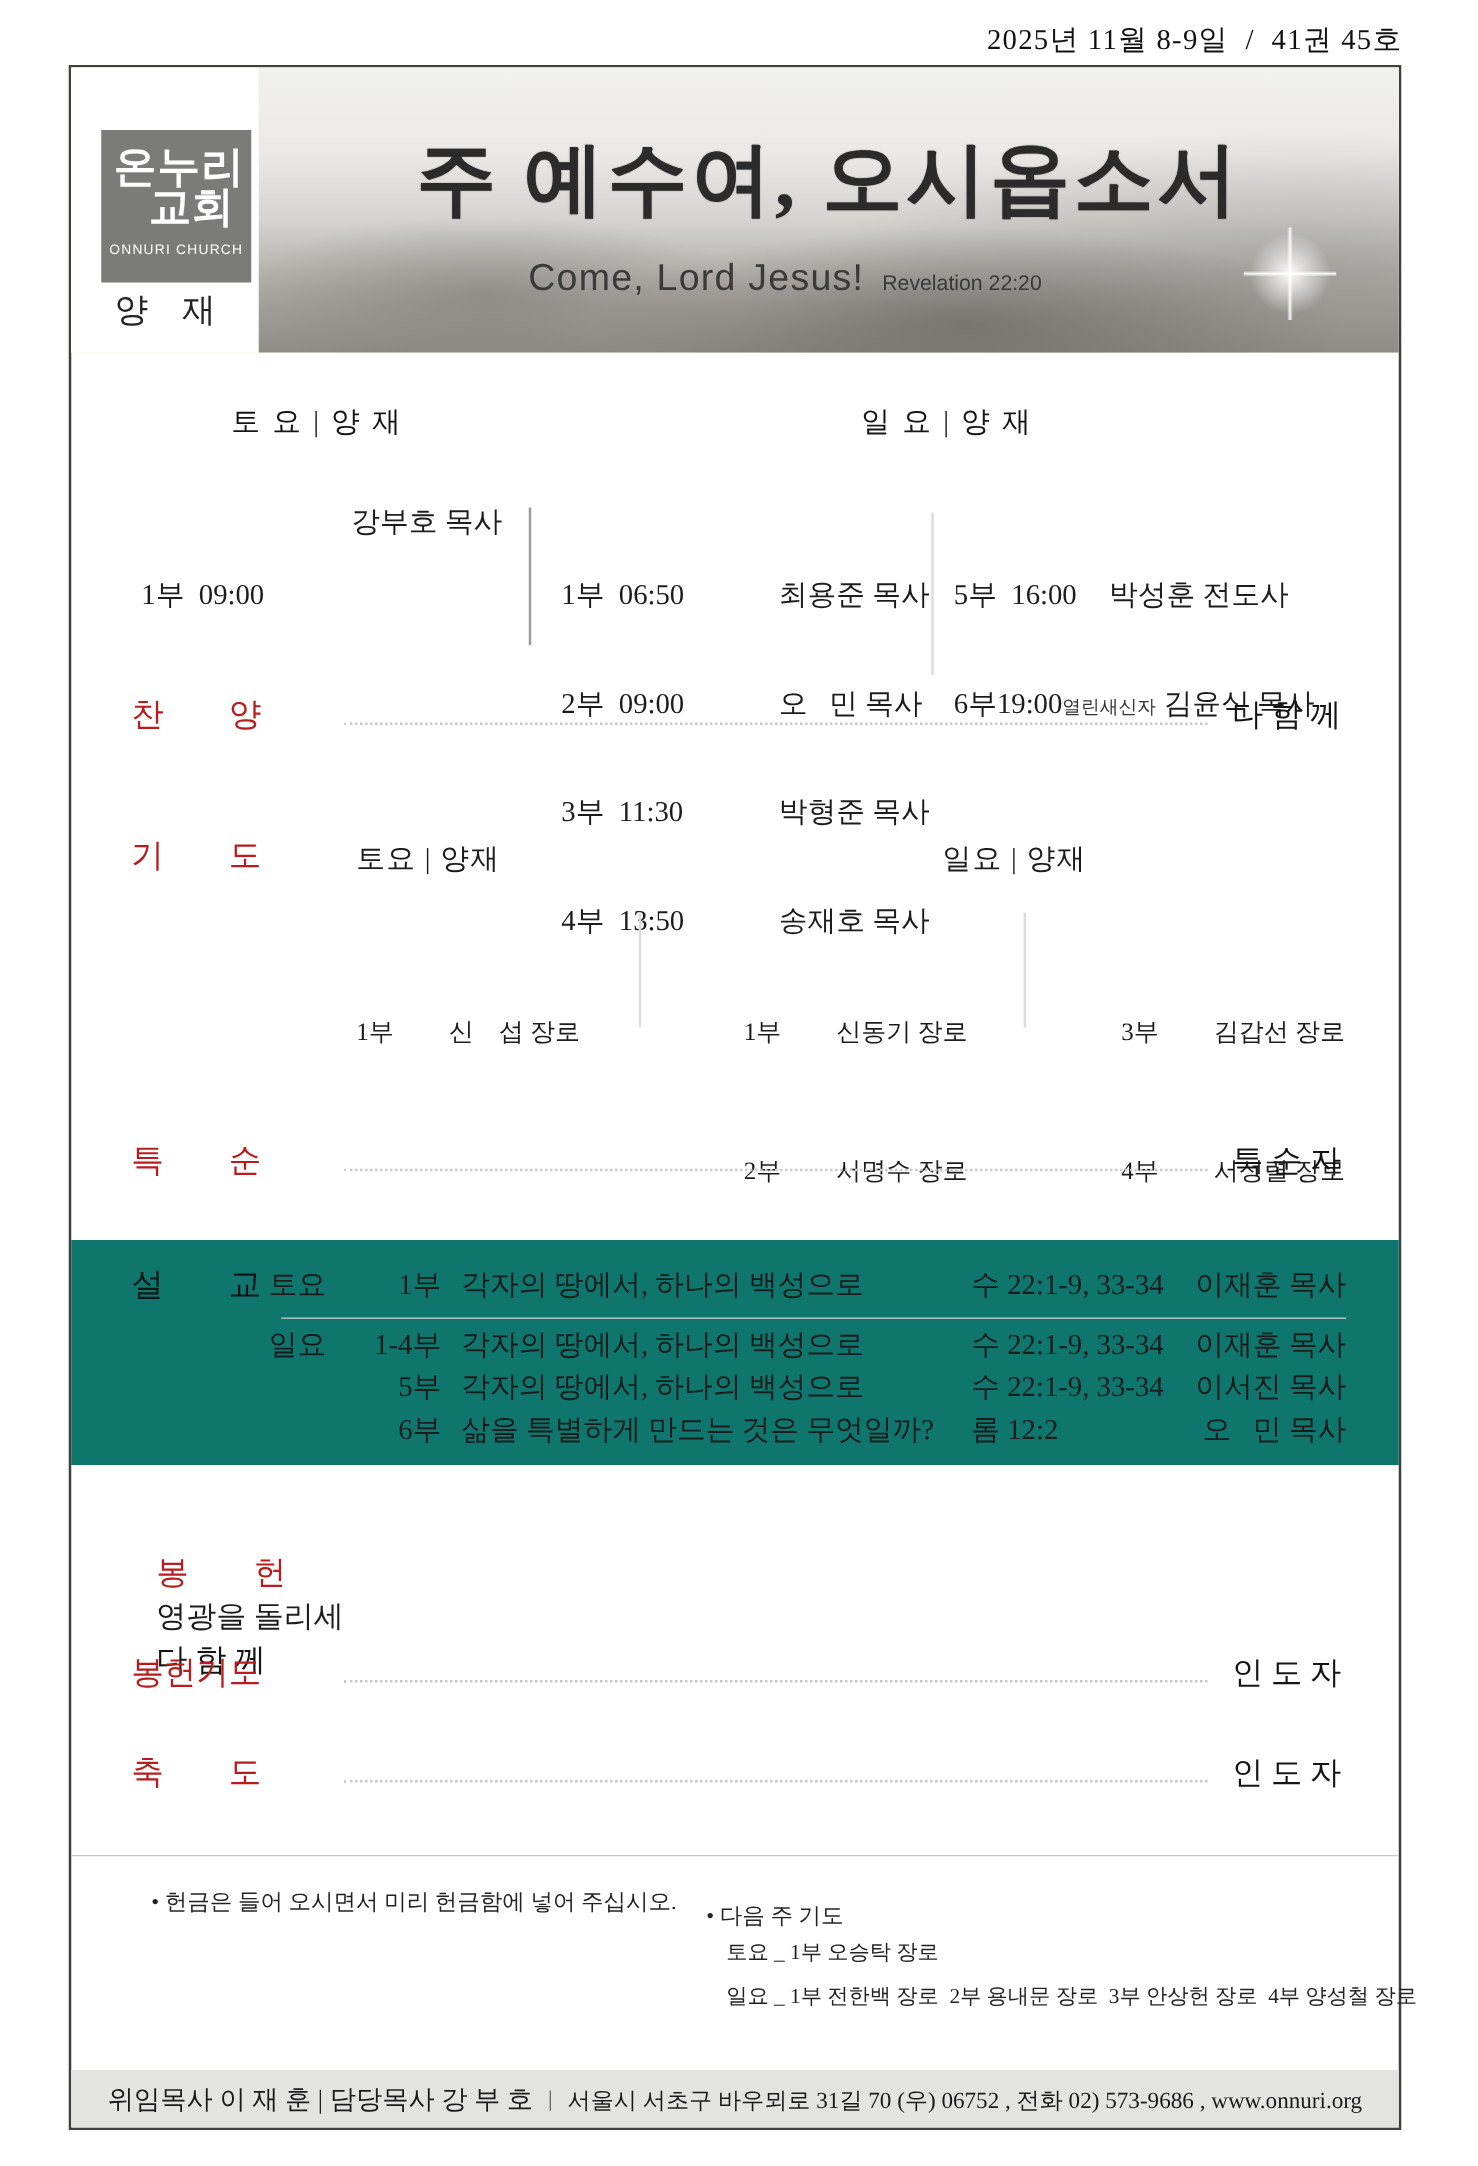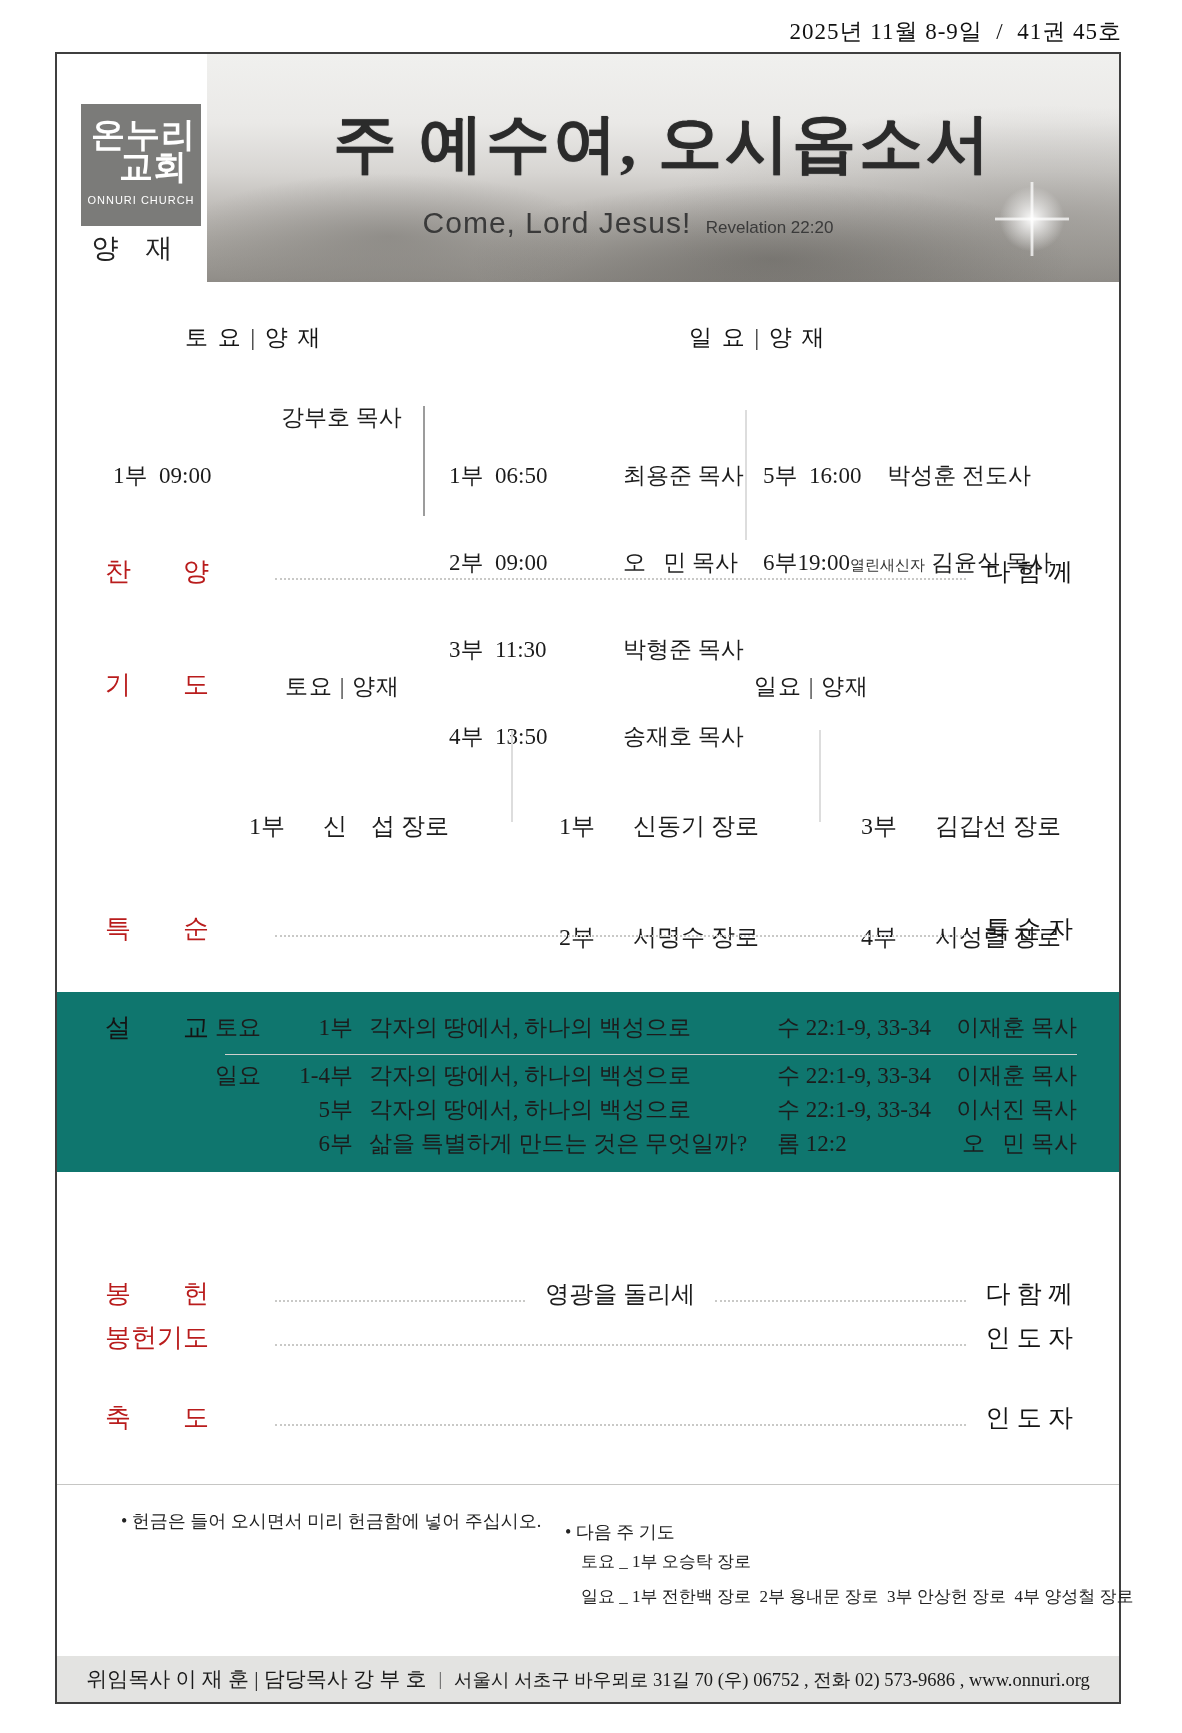--- a/index.html
+++ b/index.html
@@ -62,21 +62,21 @@
   .sunr-note { margin-left:auto; font-size:15px; color:#333; white-space:pre; padding-right:6px; }
   .sunr-pastor { white-space:pre; }
   
   .lit { position:absolute; left:48px; right:46px; display:flex; align-items:baseline; }
   .lit-label { font-size:26px; white-space:pre; min-width:150px; color:#b91c1c; }
   .dots { flex:1; border-bottom:2px dotted #c9c9c7; height:17px; margin:0 20px; }
   .lit-value { font-size:25px; white-space:pre; color:#141414; }
   .lit-song { font-size:24px; white-space:pre; }
   
   .pr-head { position:absolute; font-size:23px; letter-spacing:1px; white-space:pre; }
-  .pr-col { position:absolute; font-size:24px; line-height:37px; white-space:pre; }
+  .pr-col { position:absolute; font-size:20px; line-height:37px; white-space:pre;margin-left:36px; }
   .pr-part { display:inline-block; width:74px; }
   
   .sermon-band { position:absolute; left:0; right:0; top:938px; height:180px; background:#0f766e; }
   .ser-label { position:absolute; left:48px; top:18px; font-size:26px; white-space:pre; color:#141414; }
   .ser-row { position:absolute; left:158px; right:42px; display:flex; align-items:baseline; font-size:23px; }
   .ser-day { width:60px; white-space:pre; }
   .ser-part { width:78px; text-align:right; white-space:pre; }
   .ser-title { flex:1; padding-left:16px; white-space:pre; }
   .ser-scrip { width:168px; white-space:pre; }
   .ser-preacher { width:132px; text-align:right; white-space:pre; }
@@ -220,21 +220,21 @@
       </div>
       <div class="ser-row" style="top:136px;">
         <span class="ser-day"></span>
         <span class="ser-part">6부</span>
         <span class="ser-title">삶을 특별하게 만드는 것은 무엇일까?</span>
         <span class="ser-scrip">롬 12:2</span>
         <span class="ser-preacher">오   민 목사</span>
       </div>
     </div>
 
-    <div class="lit" style="top:1222px;">
+    <div class="lit" style="top:1186px;flex-direction:column;">
       <span class="lit-label">봉        헌</span>
       <span class="dots"></span>
       <span class="lit-song">영광을 돌리세</span>
       <span class="dots"></span>
       <span class="lit-value">다 함 께</span>
     </div>
 
     <div class="lit" style="top:1266px;">
       <span class="lit-label">봉헌기도</span>
       <span class="dots"></span>

